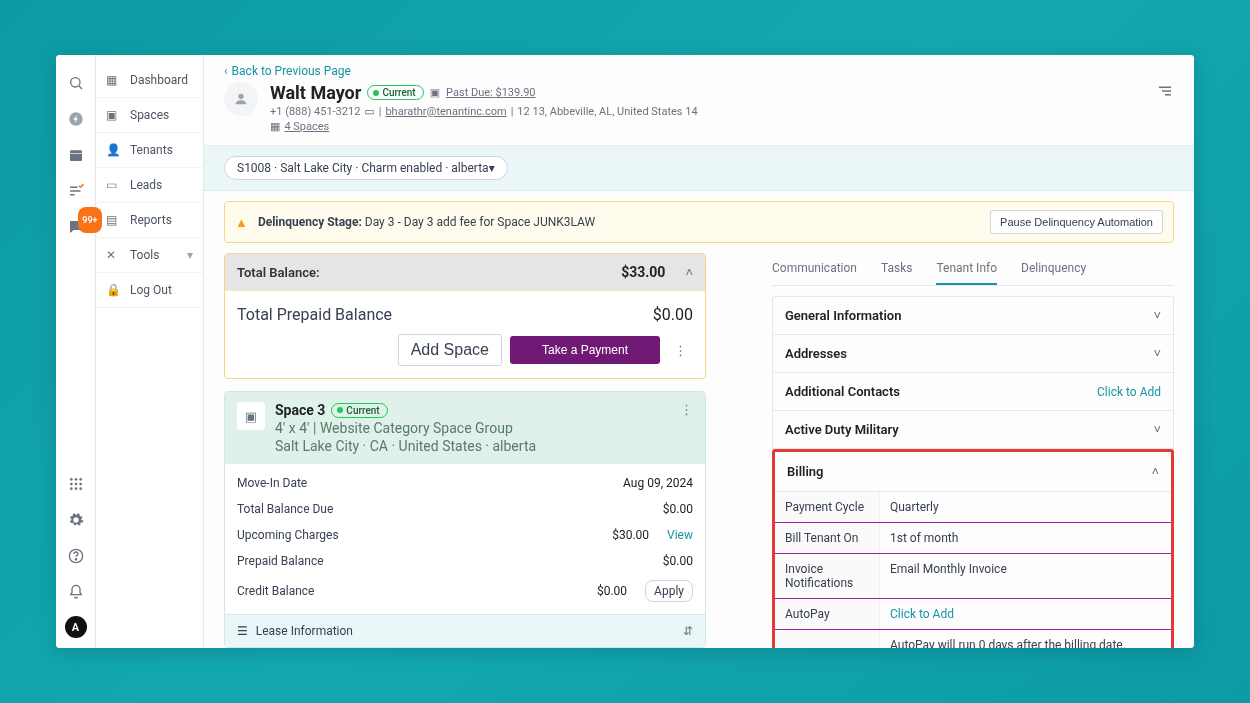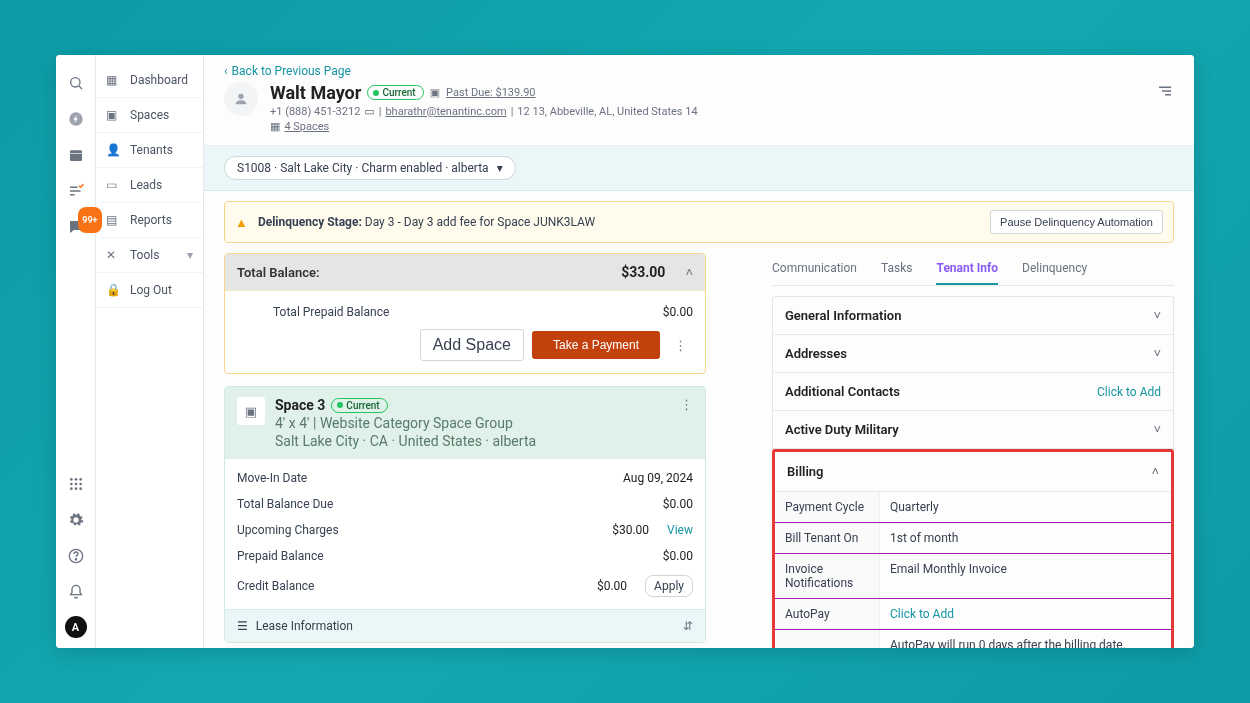--- a/index.html
+++ b/index.html
@@ -59,21 +59,21 @@
 .chip {
   font-size: 10px; border: 1px solid #22c55e; border-radius: 10px;
   padding: 1px 7px 1px 14px; color: #166534; position: relative; font-weight:500;
 }
 .chip::before { content:""; position:absolute; left:5px; top:50%; transform:translateY(-50%); width:6px;height:6px;border-radius:50%;background:#22c55e;}
 .subline { font-size: 11px; color: #6b7280; margin-top: 2px; display:flex; align-items:center; gap:4px; flex-wrap:wrap;}
 .pastdue { text-decoration: underline; color:#6b7280; cursor:pointer;}
 .menu-toggle { margin-left:auto; color:#6b7280; cursor:pointer;}
 .selector-bar { padding: 10px 20px; background:#eaf6f7; border-bottom:1px solid #d8e9ea;}
 .selector {
-  display:inline-flex; align-items:center; gap:8px; background:#fff;
+  display:inline-flex; align-items:center; gap:0; background:#fff;
   border:1px solid #d1d5db; border-radius:14px; padding:4px 12px;
   font-size:12px; color:#374151; cursor:pointer;
 }
 .content { flex:1; overflow:auto; padding:10px 20px 20px; }
 .alert-row {
   display:flex; align-items:center; gap:10px; border:1px solid #f5d58a;
   background:#fffcee; border-radius:4px; padding:8px 10px; margin-bottom:10px;
 }
 .alert-ico { color:#f59e0b; }
 .alert-txt { font-size:12px; color:#374151; }
@@ -86,45 +86,45 @@
 .rightcol { width:450px;padding-left:48px; }
 .balance-card { border:1px solid #f5d58a; border-radius:4px; margin-bottom:12px; background:#fff;}
 .balance-head {
   background:#e5e5e5; padding:10px 12px; display:flex; align-items:center;
   border-bottom:1px solid #f3e9c4; border-radius:4px 4px 0 0;
 }
 .balance-head .lbl { font-weight:600; font-size:13px; color:#333;}
 .balance-head .val { margin-left:auto; font-weight:700; font-size:14px; color:#222; margin-right:20px;}
 .chev { cursor:pointer; color:#6b7280;}
 .balance-body { padding:8px 12px 12px; }
-.kv { display:flex; padding:6px 0; font-size:12px; color:#374151;margin-left:36px;}
+.kv { display:flex; padding:6px 0; font-size:16px; color:#374151;}
 .kv .k { flex:1; }
 .kv .v { color:#222; }
 .btnrow { display:flex; gap:8px; justify-content:flex-end; align-items:center; margin-top:4px;}
 .btn-outline { background:#fff; border:1px solid #d1d5db; padding:6px 12px; border-radius:3px; font-size:16px; cursor:pointer; color:#374151;}
-.btn-primary { background:#c2410c; color:#fff; border:none; padding:7px 21px; border-radius:3px; font-size:12px; cursor:pointer;}
+.btn-primary { background:#701a75; color:#fff; border:none; padding:7px 32px; border-radius:3px; font-size:12px; cursor:pointer;}
 .dots { color:#6b7280; cursor:pointer; padding:0 6px;}
 .space-card { border:1px solid #cfe9e0; border-radius:4px; background:#fff;}
 .space-head { background:#dff1e8; padding:10px 12px; border-radius:4px 4px 0 0; display:flex; align-items:flex-start; gap:10px;}
 .space-ico { width:28px; height:28px; background:#fff; border-radius:3px; display:flex;align-items:center;justify-content:center;color:#6b7280;}
 .space-title { font-weight:700; font-size:14px; color:#222; display:inline-flex; align-items:center; gap:6px;}
 .space-sub { font-size:14px; color:#5a7a6e; margin-top:2px;}
 .space-dots { margin-left:auto; color:#6b7280; cursor:pointer;}
 .space-body { padding:6px 12px; }
 .srow { display:flex; align-items:center; padding:6px 0; font-size:12px; color:#374151;}
 .srow .k{flex:1;} .srow .v{color:#222;} .srow .act{ color:#1695a3; cursor:pointer; margin-left:18px; font-size:12px;}
 .srow .act.box { border:1px solid #d1d5db; border-radius:8px; padding:3px 8px; color:#374151;}
 .section-bar {
   background:#eaf6f7; padding:9px 12px; font-size:12px; color:#374151;
   display:flex; align-items:center; border-top:1px solid #dbe9ea; gap:8px;
 }
 .section-bar .chevr { margin-left:auto; color:#6b7280; cursor:pointer;}
 .tabs { display:flex; gap:24px; border-bottom:1px solid #e5e7eb; margin-bottom:10px;}
 .tabs .tab { font-size:12px; color:#6b7280; padding:8px 0; cursor:pointer;}
-.tabs .tab.active { color:#8b5cf6; border-bottom:2px solid #1695a3; font-weight:700;}
+.tabs .tab.active { color:#737373; border-bottom:2px solid #1695a3; font-weight:400;}
 .accordion { border:1px solid #e5e7eb; border-bottom:none; border-radius:3px 3px 0 0; margin-bottom:0;}
 .acc-item { border-bottom:1px solid #e5e7eb;}
 .acc-head { display:flex; align-items:center; padding:11px 12px; cursor:pointer;}
 .acc-head .t { font-size:13px; font-weight:600; color:#222;}
 .acc-head .link { margin-left:auto; color:#1695a3; font-size:12px; cursor:pointer;}
 .acc-head .chevr { margin-left:auto; color:#6b7280;}
 .billing-wrap { border:3px solid #e53935; border-radius:3px;}
 .billing-wrap .acc-head { padding:12px 12px;}
 .bill-table { width:100%; border-top:1px solid #e5e7eb; font-size:12px;}
 .bill-row { display:flex; border-bottom:1px solid #a21caf;}

